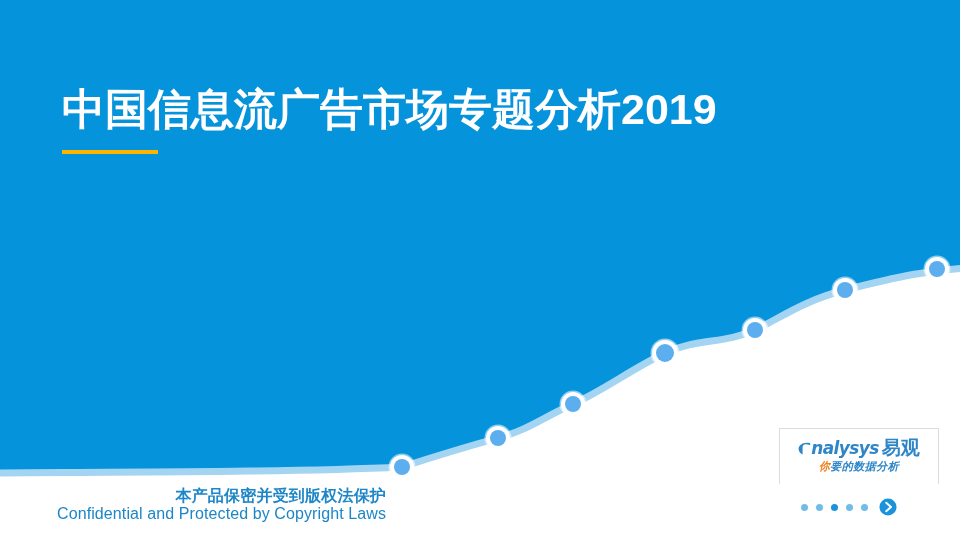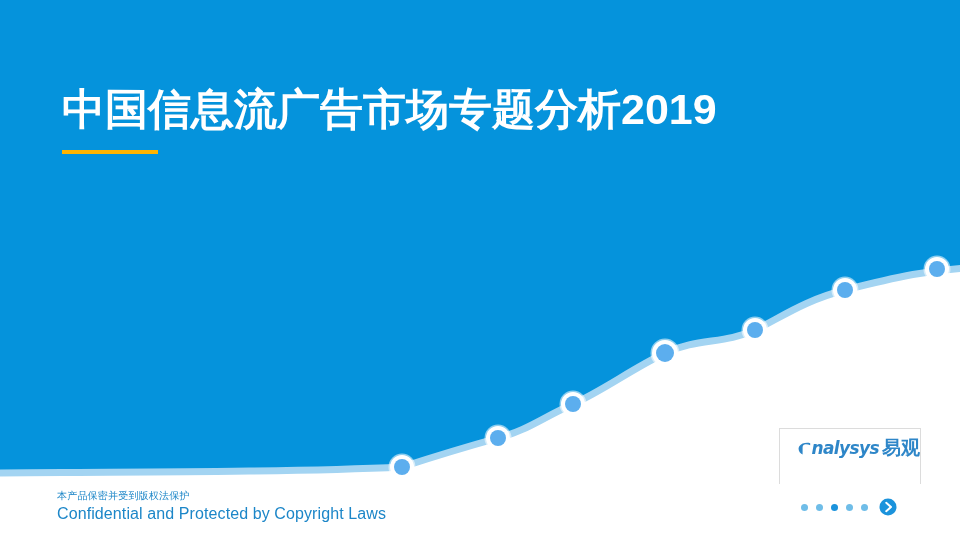--- a/index.html
+++ b/index.html
@@ -41,42 +41,43 @@
   }
 
   
   #footer-note {
     position: absolute;
     left: 57px; top: 487px;
     z-index: 30;
     color: #1C86C8;
   }
   #footer-note .cn {
-    font-size: 10px;
+    font-size: 16px;
     line-height: 17px;
-    font-weight: normal;
+    font-weight: bold;
     letter-spacing: 0.2px;
+    text-align: right;
   }
   #footer-note .en {
     font-size: 16px;
     line-height: 19px;
     letter-spacing: 0.1px;
   }
 
   
   #logo-panel {
     position: absolute;
     left: 779px; top: 428px;
-    width: 142px; height: 56px;
+    width: 160px; height: 56px;
     background: #ffffff;
     border-left: 1px solid #DCDCDC;
     border-right: 1px solid #DCDCDC;
     border-top: 1px solid #DCDCDC;
     z-index: 40;
-    text-align: right;
+    text-align: center;
     padding-top: 8px;
   }
   #logo-wordmark {
     font-family: "DejaVu Sans", sans-serif;
     font-size: 18px;
     font-weight: bold;
     font-style: italic;
     color: #2E86C8;
     line-height: 21px;
     letter-spacing: -0.6px;
@@ -271,20 +272,21 @@
     <div class="en">Confidential and Protected by Copyright Laws</div>
   </div>
 
   <div id="logo-panel">
     <div id="logo-wordmark">
       <svg width="13" height="14" viewBox="0 0 13 14" style="vertical-align:-2px">
         <path d="M12.2,1.2 C8.6,0.2 3.4,1.0 1.3,4.2 C-0.6,7.2 1.4,11.0 4.6,12.6
                  L4.6,5.2 C4.6,3.4 6.0,2.2 7.8,2.2 C9.4,2.2 11.0,2.6 12.2,3.2 Z" fill="#2E86C8"></path>
       </svg><span class="latin">nalysys</span><span class="cjk">易观</span>
     </div>
+    <div id="logo-tagline"><span class="hl">你</span><span>要的数据分析</span></div>
   </div>
 
   <div id="pager">
     <span class="dot"></span>
     <span class="dot"></span>
     <span class="dot active"></span>
     <span class="dot"></span>
     <span class="dot"></span>
     <svg id="next-arrow" viewBox="0 0 18 18">
       <circle cx="9" cy="9" r="8.5" fill="#1B93DC"></circle>

